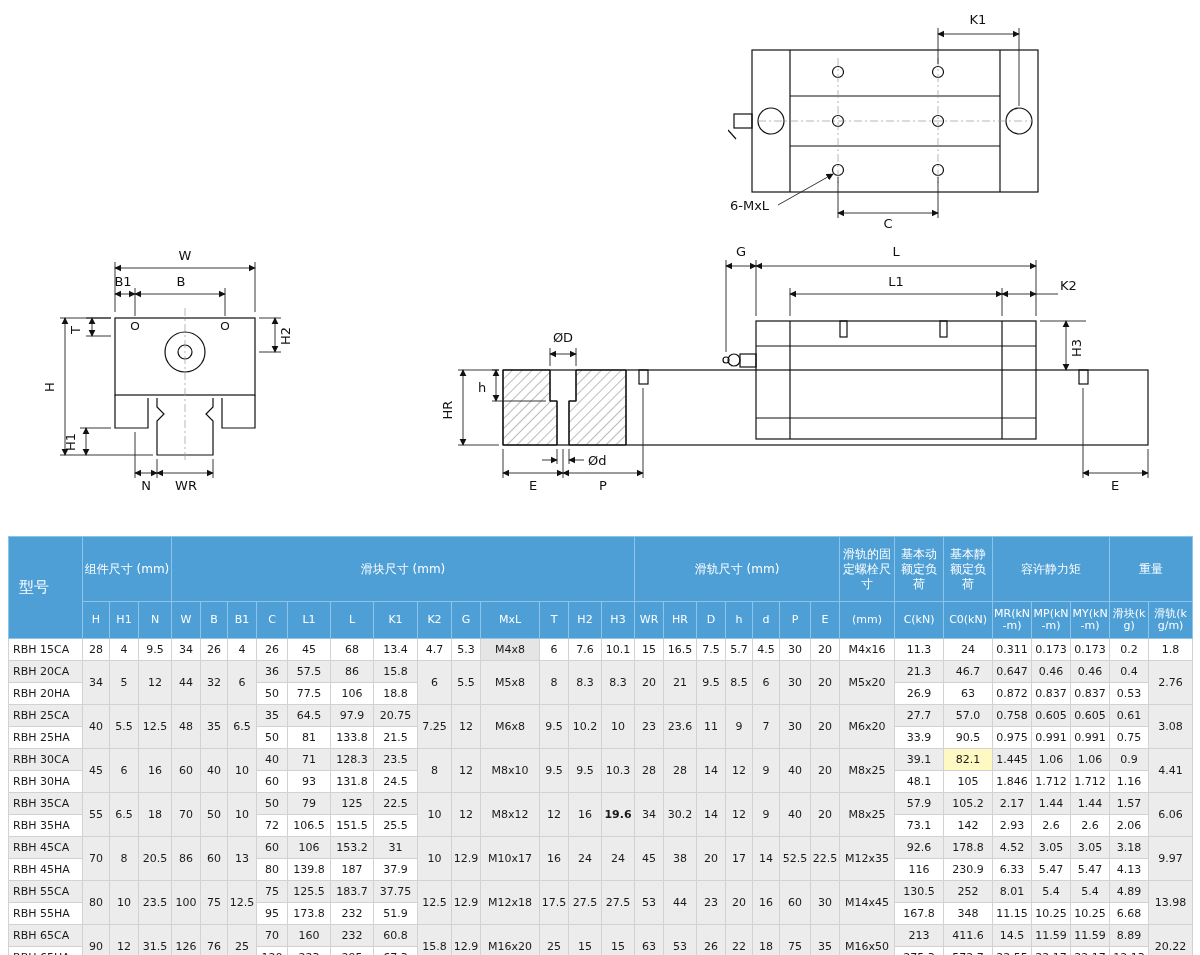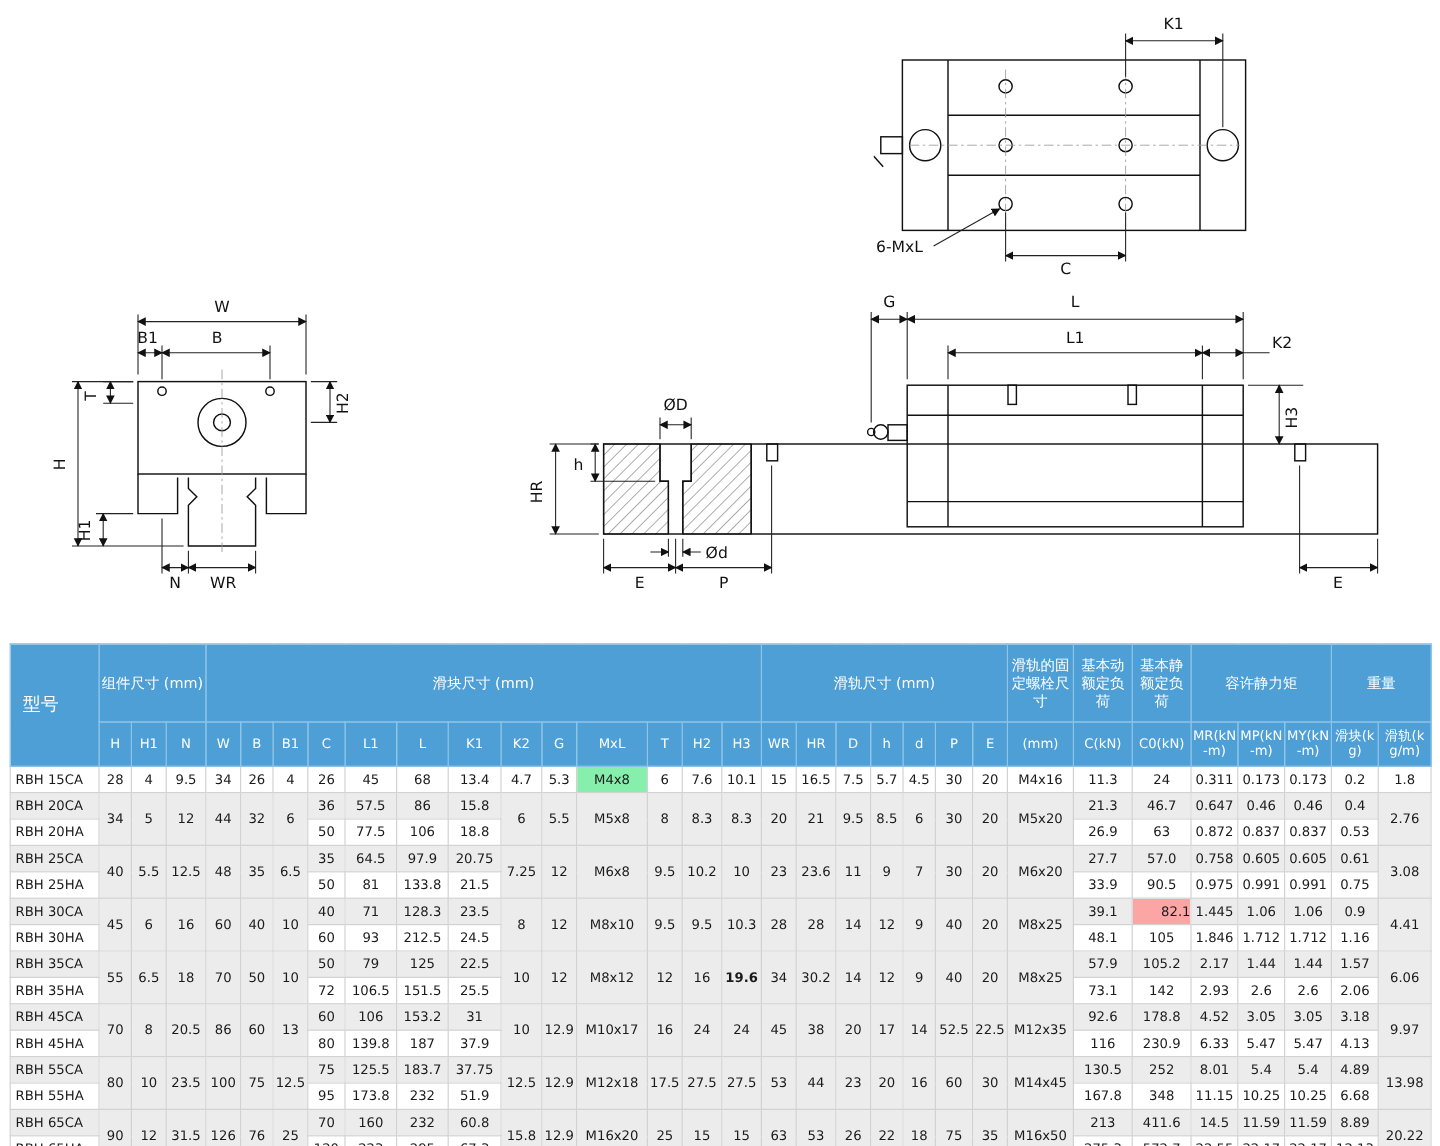--- a/index.html
+++ b/index.html
@@ -293,21 +293,21 @@
           <td style="background: rgb(255, 255, 255);">9.5</td>
           <td style="background: rgb(255, 255, 255);">34</td>
           <td style="background: rgb(255, 255, 255);">26</td>
           <td style="background: rgb(255, 255, 255);">4</td>
           <td style="background: rgb(255, 255, 255);">26</td>
           <td style="background: rgb(255, 255, 255);">45</td>
           <td style="background: rgb(255, 255, 255);">68</td>
           <td style="background: rgb(255, 255, 255);">13.4</td>
           <td style="background: rgb(255, 255, 255);">4.7</td>
           <td style="background: rgb(255, 255, 255);">5.3</td>
-          <td style="background: #86efac;">M4x8</td>
+          <td style="background: #e5e5e5;">M4x8</td>
           <td style="background: rgb(255, 255, 255);">6</td>
           <td style="background: rgb(255, 255, 255);">7.6</td>
           <td style="background: rgb(255, 255, 255);">10.1</td>
           <td style="background: rgb(255, 255, 255);">15</td>
           <td style="background: rgb(255, 255, 255);">16.5</td>
           <td style="background: rgb(255, 255, 255);">7.5</td>
           <td style="background: rgb(255, 255, 255);">5.7</td>
           <td style="background: rgb(255, 255, 255);">4.5</td>
           <td style="background: rgb(255, 255, 255);">30</td>
           <td style="background: rgb(255, 255, 255);">20</td>
@@ -434,32 +434,32 @@
           <td rowspan="2" style="background: rgb(236, 236, 236);">10.3</td>
           <td rowspan="2" style="background: rgb(236, 236, 236);">28</td>
           <td rowspan="2" style="background: rgb(236, 236, 236);">28</td>
           <td rowspan="2" style="background: rgb(236, 236, 236);">14</td>
           <td rowspan="2" style="background: rgb(236, 236, 236);">12</td>
           <td rowspan="2" style="background: rgb(236, 236, 236);">9</td>
           <td rowspan="2" style="background: rgb(236, 236, 236);">40</td>
           <td rowspan="2" style="background: rgb(236, 236, 236);">20</td>
           <td rowspan="2" style="background: rgb(236, 236, 236);">M8x25</td>
           <td style="background: rgb(236, 236, 236);">39.1</td>
-          <td style="background: #fca5a5; text-align: right;">82.1</td>
+          <td style="background: #fef9c3;">82.1</td>
           <td style="background: rgb(236, 236, 236);">1.445</td>
           <td style="background: rgb(236, 236, 236);">1.06</td>
           <td style="background: rgb(236, 236, 236);">1.06</td>
           <td style="background: rgb(236, 236, 236);">0.9</td>
           <td rowspan="2" style="background: rgb(236, 236, 236);">4.41</td>
         </tr>
         <tr>
           <td class="model" style="background: rgb(255, 255, 255);">RBH 30HA</td>
           <td style="background: rgb(255, 255, 255);">60</td>
           <td style="background: rgb(255, 255, 255);">93</td>
-          <td style="background: rgb(255, 255, 255);">212.5</td>
+          <td style="background: rgb(255, 255, 255);">131.8</td>
           <td style="background: rgb(255, 255, 255);">24.5</td>
           <td style="background: rgb(255, 255, 255);">48.1</td>
           <td style="background: rgb(255, 255, 255);">105</td>
           <td style="background: rgb(255, 255, 255);">1.846</td>
           <td style="background: rgb(255, 255, 255);">1.712</td>
           <td style="background: rgb(255, 255, 255);">1.712</td>
           <td style="background: rgb(255, 255, 255);">1.16</td>
         </tr>
         <tr>
           <td class="model" style="background: rgb(236, 236, 236);">RBH 35CA</td>

